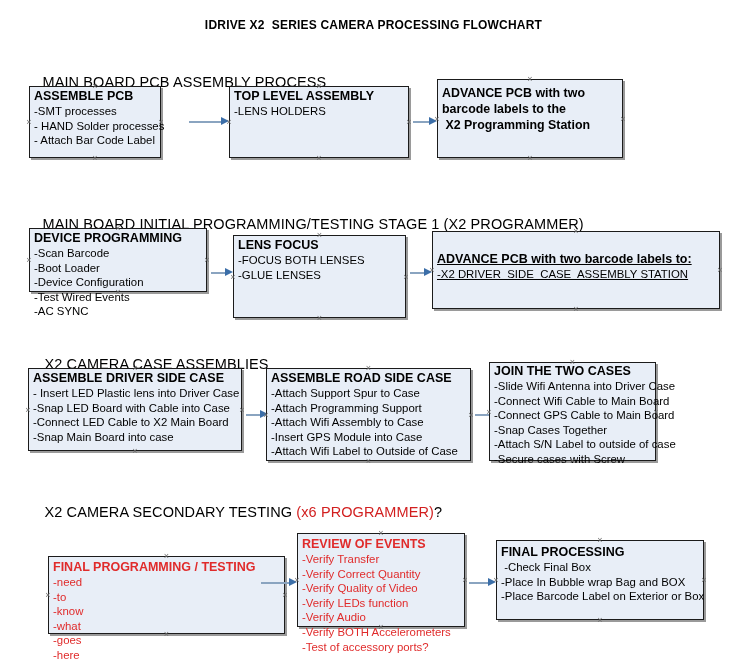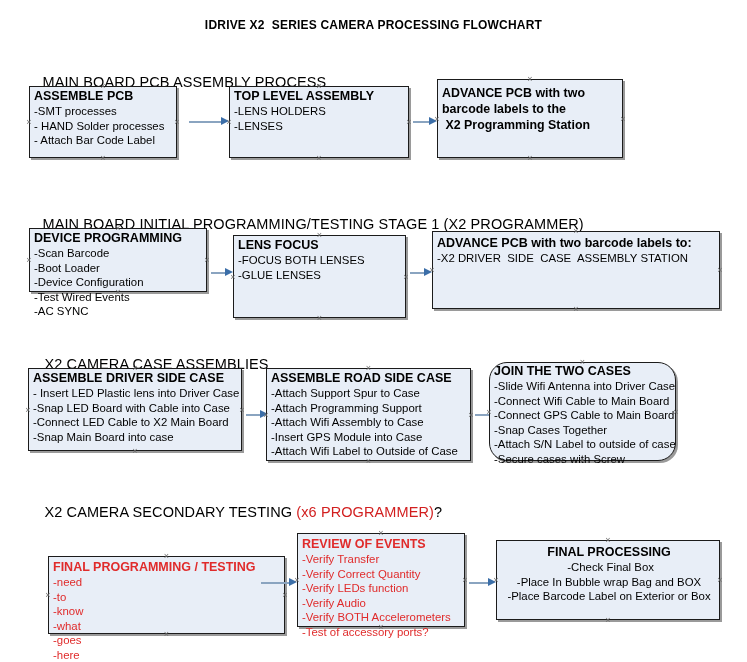--- a/index.html
+++ b/index.html
@@ -95,21 +95,21 @@
 <body>
 
 <div id="canvas">
 
   <div class="doc-title">IDRIVE X2  SERIES CAMERA PROCESSING FLOWCHART</div>
 
   <div class="section-head" style="left:26px;top:58px;">
     <span>MAIN BOARD PCB ASSEMBLY PROCESS</span>
   </div>
 
-  <div class="box" style="left:29px;top:86px;width:148px;height:72px;">
+  <div class="box" style="left:29px;top:86px;width:132px;height:72px;">
     <div class="box-inner">
       <span class="title">ASSEMBLE PCB</span>
       <span class="line">-SMT processes</span>
       <span class="line">- HAND Solder processes</span>
       <span class="line">- Attach Bar Code Label</span>
     </div>
     <span class="handle" style="left:50%;top:-5px;margin-left:-4px;"></span>
     <span class="handle" style="left:50%;bottom:-5px;margin-left:-4px;"></span>
     <span class="handle" style="left:-5px;top:50%;margin-top:-4px;"></span>
     <span class="handle" style="right:-5px;top:50%;margin-top:-4px;"></span>
@@ -117,21 +117,20 @@
 
   <div class="arrow" style="left:189px;top:117px;width:40px;">
     <span class="shaft"></span>
     <span class="head"></span>
   </div>
 
   <div class="box" style="left:229px;top:86px;width:180px;height:72px;">
     <div class="box-inner">
       <span class="title">TOP LEVEL ASSEMBLY</span>
       <span class="line">-LENS HOLDERS</span>
-      <span class="line">-LENSES</span>
     </div>
     <span class="handle" style="left:50%;top:-5px;margin-left:-4px;"></span>
     <span class="handle" style="left:50%;bottom:-5px;margin-left:-4px;"></span>
     <span class="handle" style="left:-5px;top:50%;margin-top:-4px;"></span>
     <span class="handle" style="right:-5px;top:50%;margin-top:-4px;"></span>
   </div>
 
   <div class="arrow" style="left:413px;top:117px;width:24px;">
     <span class="shaft"></span>
     <span class="head"></span>
@@ -184,21 +183,21 @@
     <span class="handle" style="left:-5px;top:50%;margin-top:-4px;"></span>
     <span class="handle" style="right:-5px;top:50%;margin-top:-4px;"></span>
   </div>
 
   <div class="arrow" style="left:410px;top:268px;width:22px;">
     <span class="shaft"></span>
     <span class="head"></span>
   </div>
 
   <div class="box" style="left:432px;top:231px;width:288px;height:78px;">
-    <div class="box-inner" style="top:4px;">
+    <div class="box-inner" style="top:20px;text-decoration:underline;">
       <span class="title">ADVANCE PCB with two barcode labels to:</span>
       <span class="line">-X2 DRIVER  SIDE  CASE  ASSEMBLY STATION</span>
     </div>
     <span class="handle" style="left:50%;top:-5px;margin-left:-4px;"></span>
     <span class="handle" style="left:50%;bottom:-5px;margin-left:-4px;"></span>
     <span class="handle" style="left:-5px;top:50%;margin-top:-4px;"></span>
     <span class="handle" style="right:-5px;top:50%;margin-top:-4px;"></span>
   </div>
 
   <div class="section-head" style="left:28px;top:340px;">
@@ -237,21 +236,21 @@
     <span class="handle" style="left:50%;bottom:-5px;margin-left:-4px;"></span>
     <span class="handle" style="left:-5px;top:50%;margin-top:-4px;"></span>
     <span class="handle" style="right:-5px;top:50%;margin-top:-4px;"></span>
   </div>
 
   <div class="arrow" style="left:475px;top:410px;width:22px;">
     <span class="shaft"></span>
     <span class="head"></span>
   </div>
 
-  <div class="box" style="left:489px;top:362px;width:187px;height:99px;border-radius:18px;">
+  <div class="box" style="left:489px;top:362px;width:167px;height:99px;">
     <div class="box-inner" style="top:1px;">
       <span class="title">JOIN THE TWO CASES</span>
       <span class="line">-Slide Wifi Antenna into Driver Case</span>
       <span class="line">-Connect Wifi Cable to Main Board</span>
       <span class="line">-Connect GPS Cable to Main Board</span>
       <span class="line">-Snap Cases Together</span>
       <span class="line">-Attach S/N Label to outside of case</span>
       <span class="line">-Secure cases with Screw</span>
     </div>
     <span class="handle" style="left:50%;top:-5px;margin-left:-4px;"></span>
@@ -283,37 +282,38 @@
   <div class="arrow" style="left:261px;top:578px;width:36px;">
     <span class="shaft"></span>
     <span class="head"></span>
   </div>
 
   <div class="box red" style="left:297px;top:533px;width:168px;height:94px;">
     <div class="box-inner" style="top:3px;">
       <span class="title">REVIEW OF EVENTS</span>
       <span class="line">-Verify Transfer</span>
       <span class="line">-Verify Correct Quantity</span>
+      <span class="line">-Verify Quality of Video</span>
       <span class="line">-Verify LEDs function</span>
       <span class="line">-Verify Audio</span>
       <span class="line">-Verify BOTH Accelerometers</span>
       <span class="line">-Test of accessory ports?</span>
     </div>
     <span class="handle" style="left:50%;top:-5px;margin-left:-4px;"></span>
     <span class="handle" style="left:50%;bottom:-5px;margin-left:-4px;"></span>
     <span class="handle" style="left:-5px;top:50%;margin-top:-4px;"></span>
     <span class="handle" style="right:-5px;top:50%;margin-top:-4px;"></span>
   </div>
 
   <div class="arrow" style="left:469px;top:578px;width:27px;">
     <span class="shaft"></span>
     <span class="head"></span>
   </div>
 
-  <div class="box" style="left:496px;top:540px;width:224px;height:80px;text-align:center;">
+  <div class="box" style="left:496px;top:540px;width:208px;height:80px;">
     <div class="box-inner" style="top:4px;">
       <span class="title">FINAL PROCESSING</span>
       <span class="line"> -Check Final Box</span>
       <span class="line">-Place In Bubble wrap Bag and BOX</span>
       <span class="line">-Place Barcode Label on Exterior or Box</span>
     </div>
     <span class="handle" style="left:50%;top:-5px;margin-left:-4px;"></span>
     <span class="handle" style="left:50%;bottom:-5px;margin-left:-4px;"></span>
     <span class="handle" style="left:-5px;top:50%;margin-top:-4px;"></span>
     <span class="handle" style="right:-5px;top:50%;margin-top:-4px;"></span>

